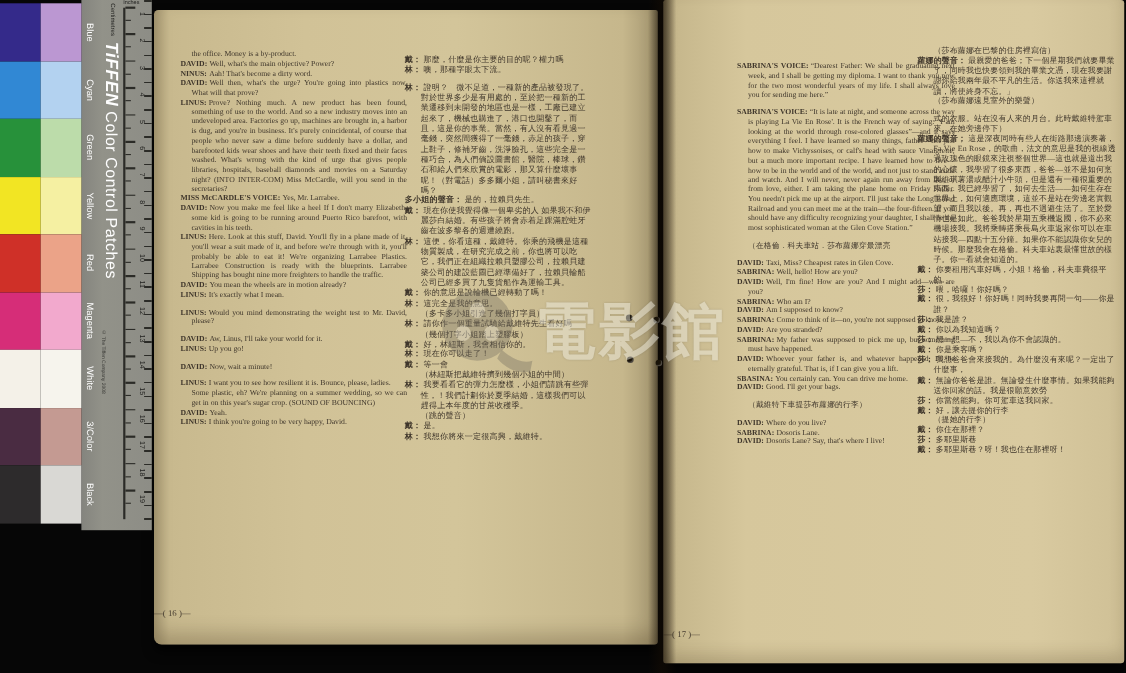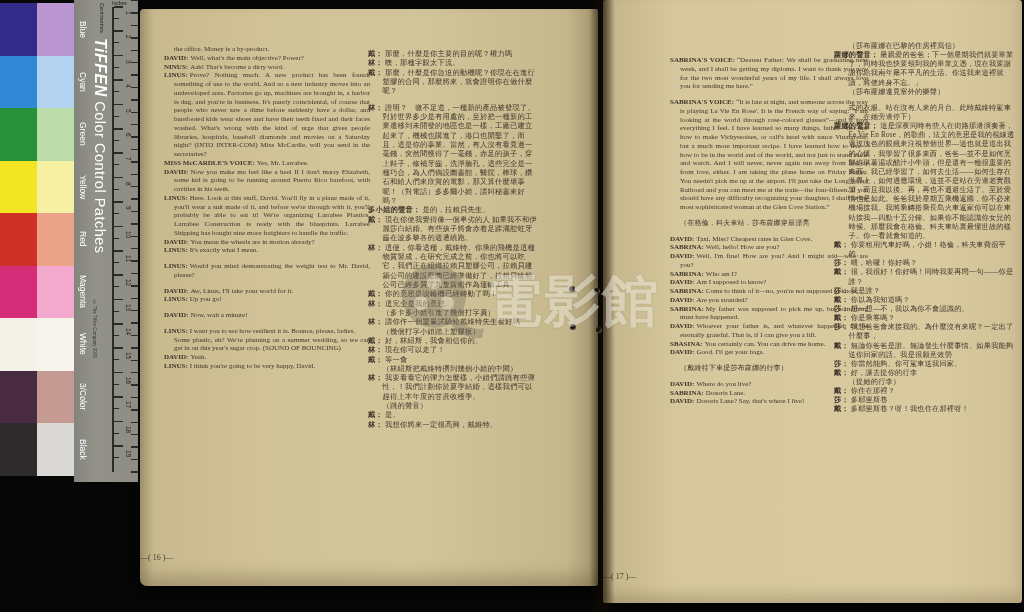--- a/index.html
+++ b/index.html
@@ -203,40 +203,40 @@
       </div>
     <div class="inedge"></div>
   </div>
 
   <div class="page left">
     <div class="col eng lp-eng">
 
     <p class="dlg cont"><span>the office.  Money is a by-product.</span></p>
         <p class="dlg"><b class="spk">DAVID:</b><span>Well, what's the main objective? Power?</span></p>
         <p class="dlg"><b class="spk">NINUS:</b><span>Aah!  That's become a dirty word.</span></p>
+        <p class="dlg"><b class="spk">DAVID:</b><span>Well then, what's the urge?  You're going into plastics now.  What will that prove?</span></p>
         <p class="dlg"><b class="spk">LINUS:</b><span>Prove?  Nothing much.  A new product has been found, something of use to the world.  And so a new industry moves into an undeveloped area.  Factories go up, machines are brought in, a harbor is dug, and you're in business.  It's purely coincidental, of course that people who never saw a dime before suddenly have a dollar, and barefooted kids wear shoes and have their teeth fixed and their faces washed.  What's wrong with the kind of urge that gives people libraries, hospitals, baseball diamonds and movies on a Saturday night? (INTO INTER-COM) Miss McCardle, will you send in the secretaries?</span></p>
         <p class="dlg"><b class="spk">MISS McCARDLE'S VOICE:</b><span>Yes, Mr. Larrabee.</span></p>
         <p class="dlg"><b class="spk">DAVID:</b><span>Now you make me feel like a heel If I don't marry Elizabeth, some kid is going to be running around Puerto Rico barefoot, with cavities in his teeth.</span></p>
         <p class="dlg"><b class="spk">LINUS:</b><span>Here.  Look at this stuff, David. You'll fly in a plane made of it, you'll wear a suit made of it, and before we're through with it, you'll probably be able to eat it! We're organizing Larrabee Plastics.  Larrabee Construction is ready with the blueprints. Larrabee Shipping has bought nine more freighters to handle the traffic.</span></p>
         <p class="dlg"><b class="spk">DAVID:</b><span>You mean the wheels are in motion already?</span></p>
         <p class="dlg"><b class="spk">LINUS:</b><span>It's exactly what I mean.</span></p>
         <p class="dlg gap"><b class="spk">LINUS:</b><span>Would you mind demonstrating the weight test to Mr. David, please?</span></p>
         <p class="dlg gap"><b class="spk">DAVID:</b><span>Aw, Linus, I'll take your world for it.</span></p>
         <p class="dlg"><b class="spk">LINUS:</b><span>Up you go!</span></p>
         <p class="dlg gap"><b class="spk">DAVID:</b><span>Now, wait a minute!</span></p>
         <p class="dlg gap"><b class="spk">LINUS:</b><span>I want you to see how resilient it is. Bounce, please, ladies.</span></p>
         <p class="dlg cont"><span>Some plastic, eh?  We're planning on a summer wedding, so we can get in on this year's sugar crop. (SOUND OF BOUNCING)</span></p>
         <p class="dlg"><b class="spk">DAVID:</b><span>Yeah.</span></p>
         <p class="dlg"><b class="spk">LINUS:</b><span>I think you're going to be very happy, David.</span></p>
       </div>
     <div class="col cjk-col lp-cjk">
 
     <p class="dlg cjk"><b class="spk">戴：</b><span>那麼，什麼是你主要的目的呢？權力嗎</span></p>
         <p class="dlg cjk"><b class="spk">林：</b><span>噢，那種字眼太下流。</span></p>
-        <p class="dlg cjk"><b class="spk">戴：</b><span>那麼，什麼是你急迫的動機呢？你現在在進行塑膠的合同，那麼將來，就會證明你在做什麼呢？</span></p>
         <p class="dlg cjk gap"><b class="spk">林：</b><span>證明？　微不足道，一種新的產品被發現了。</span></p>
         <p class="dlg cjk cont"><span>對於世界多少是有用處的，至於把一種新的工業遷移到未開發的地區也是一樣，工廠已建立起來了，機械也購進了，港口也開鑿了，而且，這是你的事業。當然，有人沒有看見過一毫錢，突然間獲得了一毫錢，赤足的孩子，穿上鞋子，修補牙齒，洗淨臉孔，這些完全是一種巧合，為人們倘設圖書館，醫院，棒球，鑽石和給人們來欣賞的電影，那又算什麼壞事呢！（對電話）多多爾小姐，請叫秘書來好嗎？</span></p>
         <p class="dlg cjk"><b class="spk">多小姐的聲音：</b><span>是的，拉賴貝先生。</span></p>
         <p class="dlg cjk"><b class="spk">戴：</b><span>現在你使我覺得像一個卑劣的人 如果我不和伊麗莎白結婚。有些孩子將會赤着足踝滿腔蛀牙齒在波多黎各的週遭繞跑。</span></p>
         <p class="dlg cjk"><b class="spk">林：</b><span>這便，你看這種，戴維特。你乘的飛機是這種物質製成，在研究完成之前，你也將可以吃它，我們正在組織拉賴貝塑膠公司，拉賴貝建築公司的建設藍圖已經準備好了，拉賴貝輪船公司已經多買了九隻貨船作為運輸工具。</span></p>
         <p class="dlg cjk"><b class="spk">戴：</b><span>你的意思是說輪機已經轉動了嗎！</span></p>
         <p class="dlg cjk"><b class="spk">林：</b><span>這完全是我的意思。</span></p>
         <p class="dlg cjk cont"><span>（多卡多小姐引進了幾個打字員）</span></p>
         <p class="dlg cjk"><b class="spk">林：</b><span>請你作一個重量試驗給戴維特先生看好嗎</span></p>
         <p class="dlg cjk cont"><span>（幾個打字小姐踏上塑膠板）</span></p>

